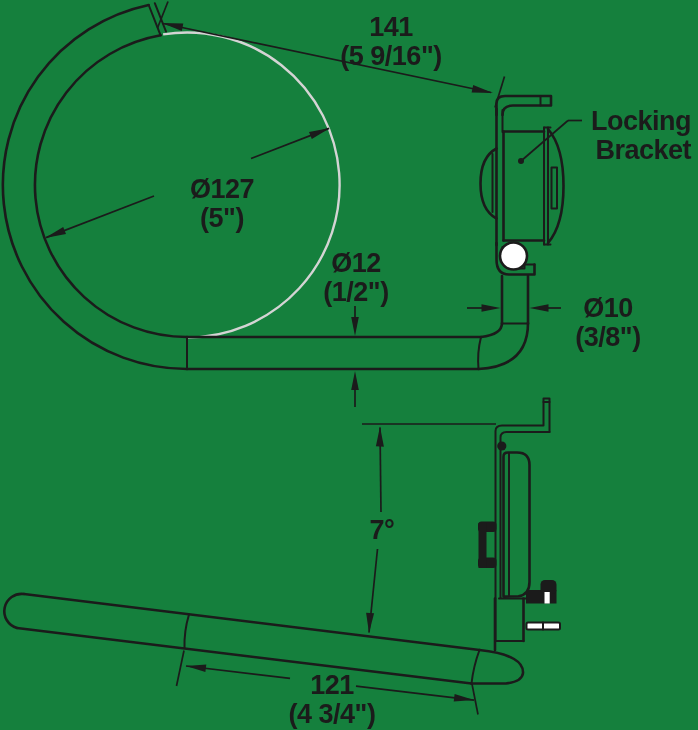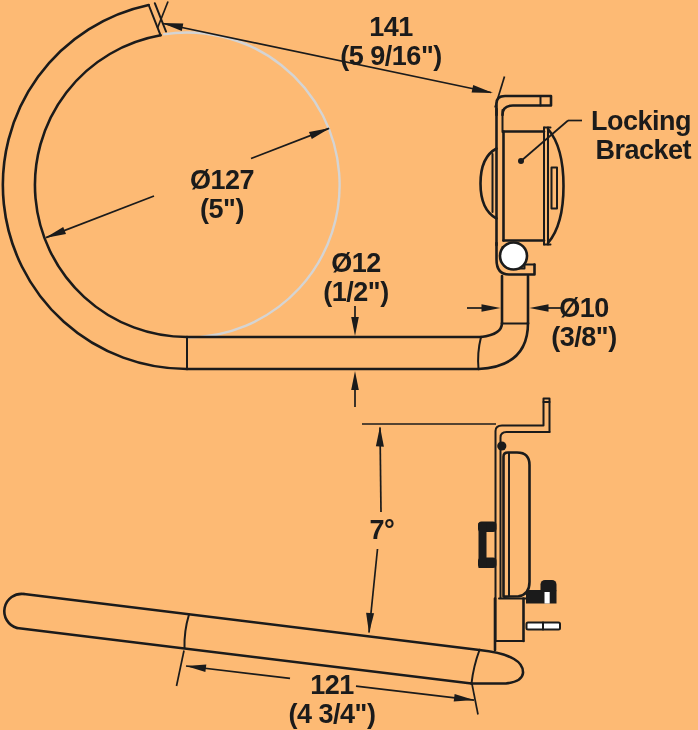--- a/index.html
+++ b/index.html
@@ -1,19 +1,19 @@
 <!DOCTYPE html>
 <html><head>
 <meta charset="utf-8">
 <style>
   html,body{margin:0;padding:0;background:#fff;}
   .stage{
     position:relative;
     width:698px;height:730px;
-    background:#fdba74;
+    background:#15803d;
     font-family:"Liberation Sans","DejaVu Sans",sans-serif;
     overflow:hidden;
   }
   .stage svg{position:absolute;left:0;top:0;}
   .dim-label{
     position:absolute;
     transform:translate(-50%,-50%);
     text-align:center;
     font-weight:bold;
     font-size:27px;
@@ -180,36 +180,36 @@
         <polygon class="arr" points="474,700.1 454.6,694 453.7,701.5"></polygon>
       </g>
     </g>
   </svg>
 
   <div class="dim-label" style="left:391px;top:42px;">
     <div>141</div>
     <div>(5 9/16")</div>
   </div>
 
-  <div class="dim-label" style="left:222px;top:195px;">
+  <div class="dim-label" style="left:222px;top:204px;">
     <div>Ø127</div>
     <div>(5")</div>
   </div>
 
   <div class="dim-label" style="left:641px;top:136px;text-align:right;">
     <div>Locking</div>
     <div>Bracket</div>
   </div>
 
   <div class="dim-label" style="left:356px;top:278px;">
     <div>Ø12</div>
     <div>(1/2")</div>
   </div>
 
-  <div class="dim-label" style="left:584px;top:323px;">
+  <div class="dim-label" style="left:608px;top:323px;">
     <div>Ø10</div>
     <div>(3/8")</div>
   </div>
 
   <div class="dim-label" style="left:382px;top:530px;">
     <div>7°</div>
   </div>
 
   <div class="dim-label" style="left:323px;top:700px;margin-left:9px;">
     <div>121</div>

